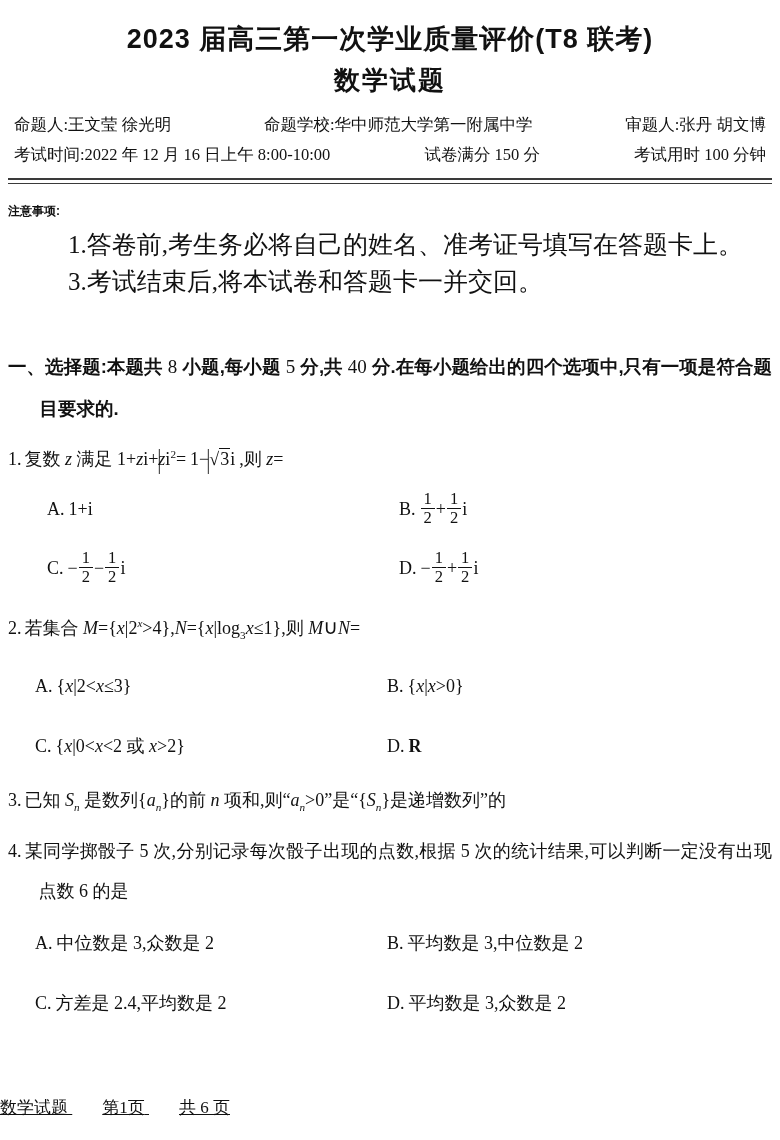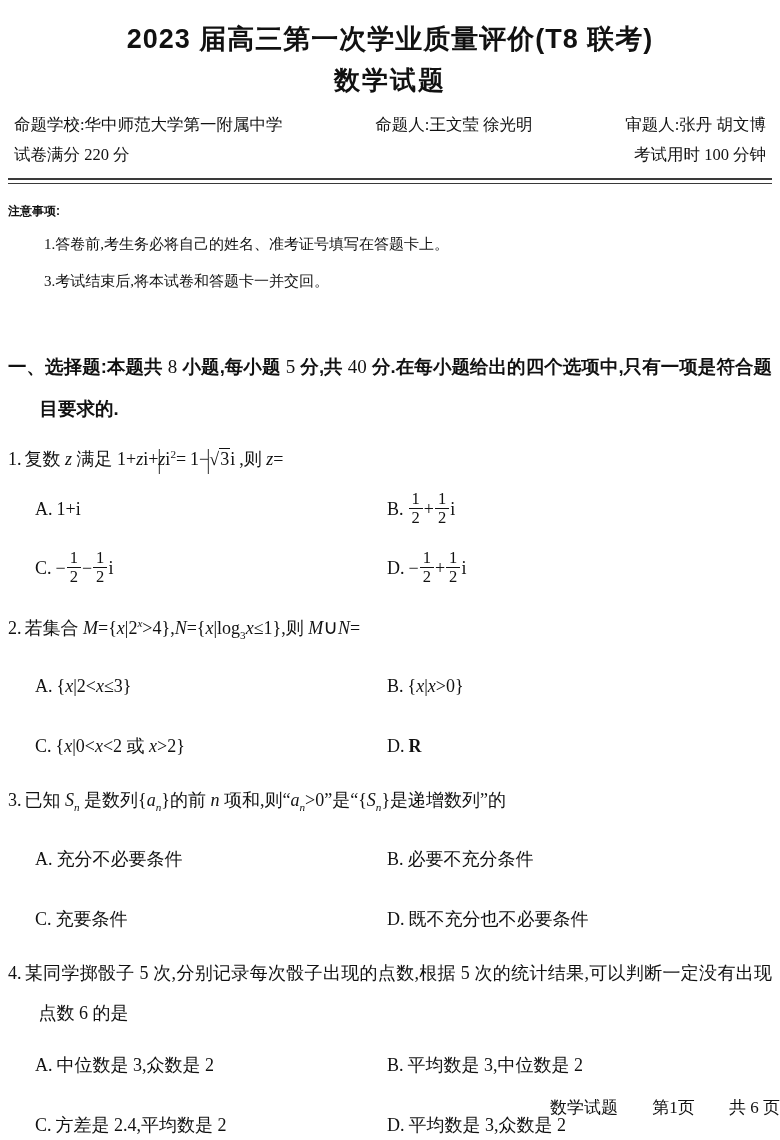--- a/index.html
+++ b/index.html
@@ -23,71 +23,72 @@
   
   .info { margin-top: 12px; font-size: 16.5px; }
   .info-row { display: flex; justify-content: space-between; align-items: baseline; line-height: 30px; padding: 0 6px; }
 
   
   .double-rule { margin-top: 8px; height: 3px; border-top: 2px solid #3a3a3a; border-bottom: 1px solid #3a3a3a; }
 
   
   .notice { margin-top: 12px; }
   .notice-heading { font-family: "Liberation Sans", sans-serif; font-weight: bold; font-size: 12px; line-height: 30px; }
-  .notice-item { margin: 0; font-size: 15px; line-height: 37px; text-indent: 2.4em; text-align: justify; }
+  .notice-item { margin: 0; font-size: 25px; line-height: 37px; text-indent: 2.4em; text-align: justify; }
 
   
   .section-heading {
     margin-top: 46px; font-family: "Liberation Sans", sans-serif; font-weight: bold;
     font-size: 18.5px; line-height: 42px; padding-left: 1.7em; text-indent: -1.7em; text-align: justify;
   }
   .section-heading .num { font-family: "Liberation Serif", serif; font-weight: normal; font-size: 19px; }
 
   
   .question { font-size: 18px; }
   .stem { line-height: 40px; padding-left: 1.7em; text-indent: -1.7em; text-align: justify; margin-top: 4px; }
   .qno { margin-right: 3px; }
   .opts { display: grid; grid-template-columns: 352px auto; padding-left: 27px; margin: 2px 0 4px 0; }
   .opt { line-height: 36px; margin: 12px 0; white-space: nowrap; }
-  .opts-tall .opt { margin: 10px 0; }
+  .opts-tall .opt { margin: 10px 12px; }
   .olabel { margin-right: 4px; }
 
   
   i { font-family: "Liberation Serif", serif; font-style: italic; }
   sup { font-size: 0.62em; }
   sub { font-size: 0.62em; }
   .frac { display: inline-block; vertical-align: middle; text-align: center; line-height: 1.12; font-size: 0.92em; margin: 0 1px; position: relative; top: -2px; }
   .frac .fn { display: block; padding: 0 3px; }
   .frac .fd { display: block; padding: 0 3px; border-top: 1.2px solid #111; }
   .sqrt { white-space: nowrap; }
   .sqrt .rad { border-top: 1.2px solid #111; padding: 0 1px; }
   .vbar { display: inline-block; transform: scaleY(1.55); margin: 0 2px; font-weight: 400; }
   .cup { font-size: 1.12em; }
   .bold-r { font-weight: bold; }
 
   
-  .footer { position: absolute; left: 0; top: 1096px; width: 100%; text-align: right; font-size: 17px; }
+  .footer { position: absolute; left: 0; top: 1096px; width: 100%; text-align: left; font-size: 17px; text-decoration: underline; }
   .footer span + span { margin-left: 30px; }
 </style>
 </head>
 <body>
 
 <div class="page">
 
   <h1 class="title-1">2023 届高三第一次学业质量评价(T8 联考)</h1>
   <h2 class="title-2">数学试题</h2>
 
   <div class="info">
     <div class="info-row">
+      <span>命题人:王文莹 徐光明</span>
       <span>命题学校:华中师范大学第一附属中学</span>
-      <span>命题人:王文莹 徐光明</span>
       <span>审题人:张丹 胡文博</span>
     </div>
     <div class="info-row">
-      <span>试卷满分 220 分</span>
+      <span>考试时间:2022 年 12 月 16 日上午 8:00-10:00</span>
+      <span>试卷满分 150 分</span>
       <span>考试用时 100 分钟</span>
     </div>
   </div>
 
   <div class="double-rule"></div>
 
   <div class="notice">
     <div class="notice-heading">注意事项:</div>
     <p class="notice-item">1.答卷前,考生务必将自己的姓名、准考证号填写在答题卡上。</p>
     <p class="notice-item">3.考试结束后,将本试卷和答题卡一并交回。</p>
@@ -116,26 +117,20 @@
       <div class="opt"><span class="olabel">B.</span><span>{<i>x</i>|<i>x</i>&gt;0}</span></div>
       <div class="opt"><span class="olabel">C.</span><span>{<i>x</i>|0&lt;<i>x</i>&lt;2 或 <i>x</i>&gt;2}</span></div>
       <div class="opt"><span class="olabel">D.</span><span><span class="bold-r">R</span></span></div>
     </div>
   </div>
 
   <div class="question">
     <div class="stem">
       <span class="qno">3.</span><span>已知 <i>S</i><sub><i>n</i></sub> 是数列{<i>a</i><sub><i>n</i></sub>}的前 <i>n</i> 项和,则“<i>a</i><sub><i>n</i></sub>&gt;0”是“{<i>S</i><sub><i>n</i></sub>}是递增数列”的</span>
     </div>
-    <div class="opts">
-      <div class="opt"><span class="olabel">A.</span><span>充分不必要条件</span></div>
-      <div class="opt"><span class="olabel">B.</span><span>必要不充分条件</span></div>
-      <div class="opt"><span class="olabel">C.</span><span>充要条件</span></div>
-      <div class="opt"><span class="olabel">D.</span><span>既不充分也不必要条件</span></div>
-    </div>
   </div>
 
   <div class="question">
     <div class="stem">
       <span class="qno">4.</span><span>某同学掷骰子 5 次,分别记录每次骰子出现的点数,根据 5 次的统计结果,可以判断一定没有出现点数 6 的是</span>
     </div>
     <div class="opts">
       <div class="opt"><span class="olabel">A.</span><span>中位数是 3,众数是 2</span></div>
       <div class="opt"><span class="olabel">B.</span><span>平均数是 3,中位数是 2</span></div>
       <div class="opt"><span class="olabel">C.</span><span>方差是 2.4,平均数是 2</span></div>

